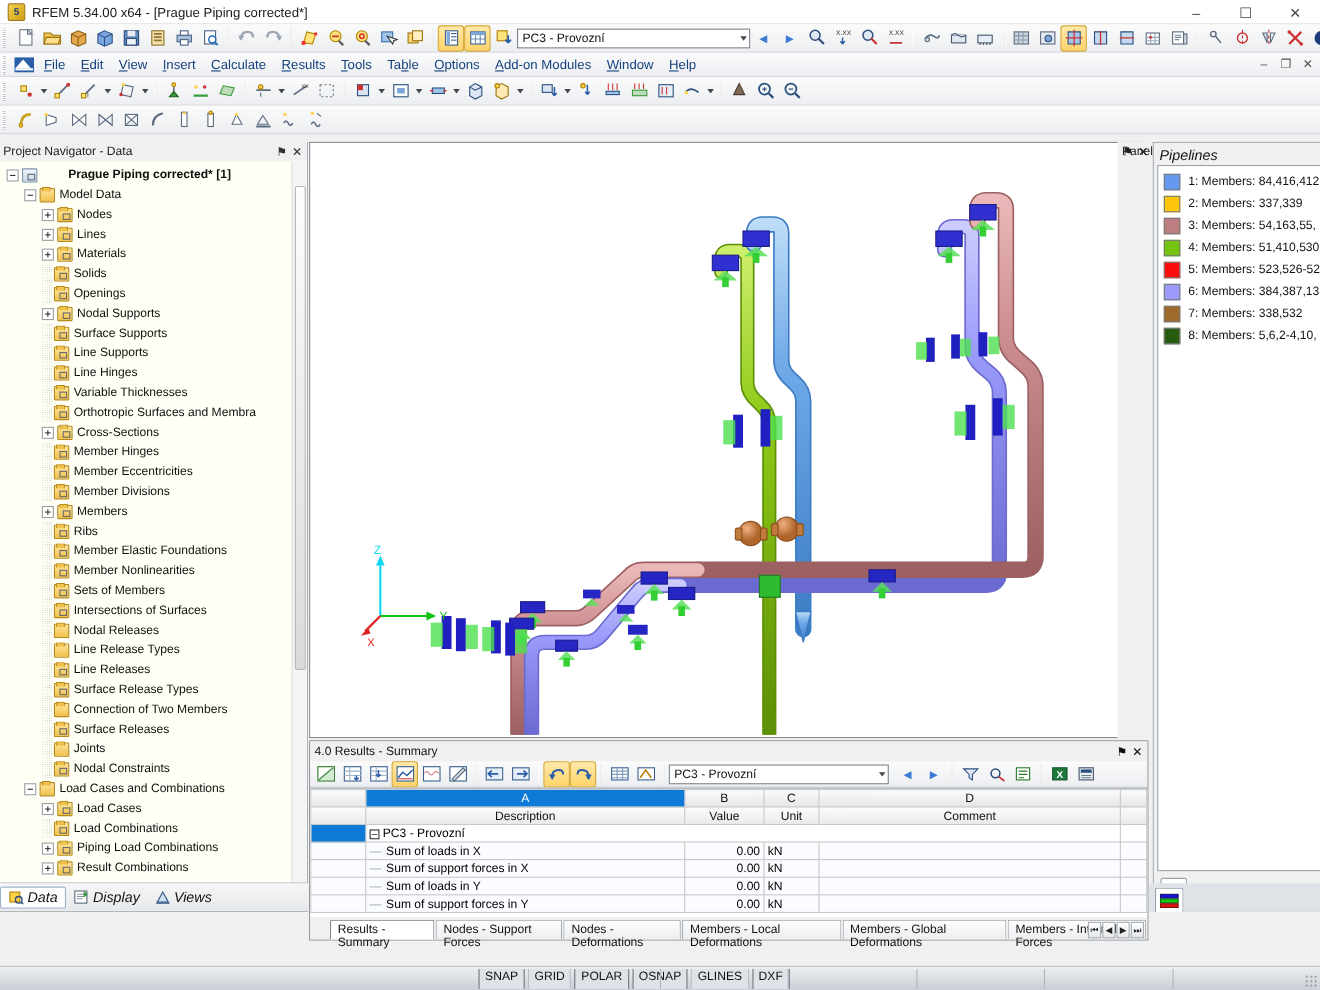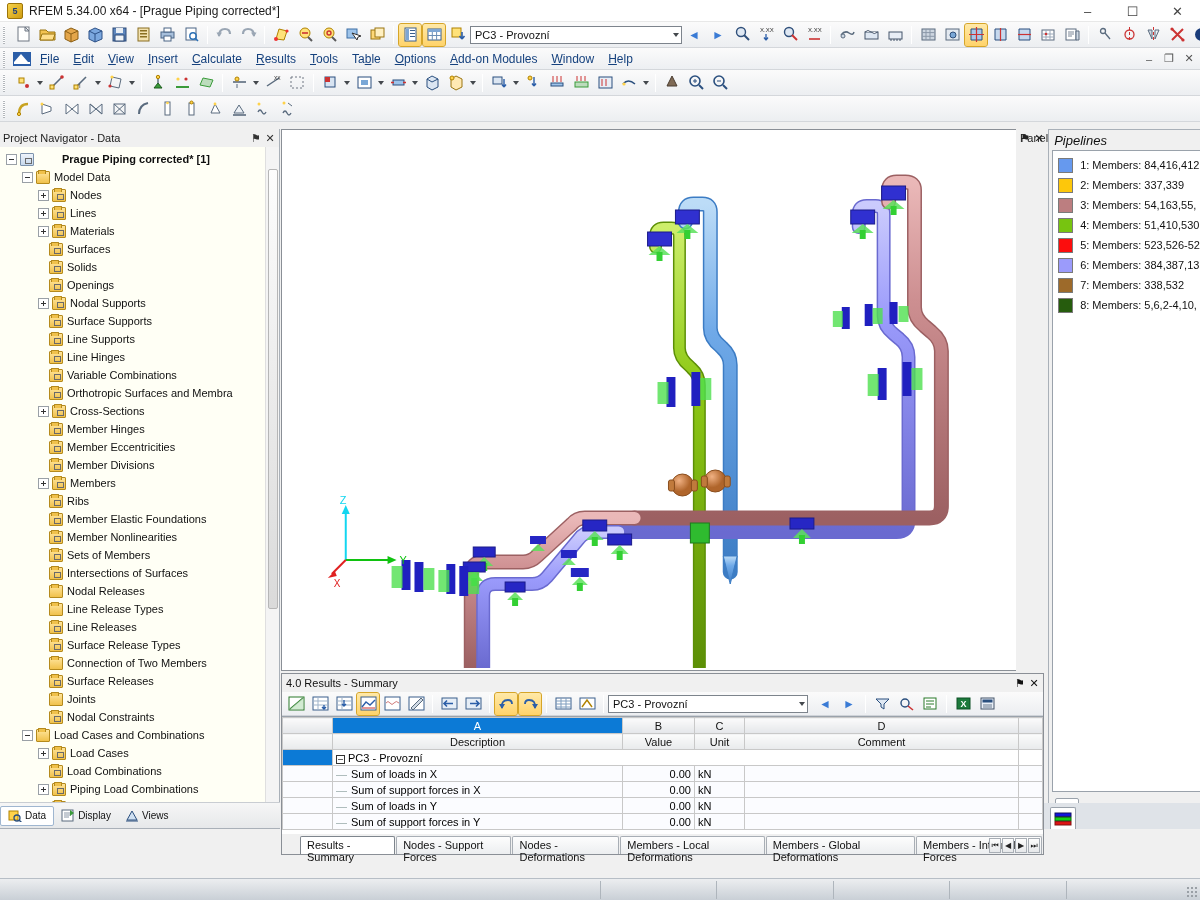--- a/index.html
+++ b/index.html
@@ -86,21 +86,21 @@
   .f-doc { background:linear-gradient(#eef4fb,#c7d8ec); border:1px solid #7d93ad; }
   .inner { position:absolute; right:1px; bottom:1px; width:7px; height:6px; border:1px solid #6a6a6a;}
   .tlabel { font-size:11px; color:#101010; }
   .tlabel.root { font-weight:bold;padding-left:24px; }
   .navscroll { position:absolute; right:0; top:0; width:14px; bottom:0; background:#f4f4f4;
                border-left:1px solid #dfdfdf; }
   .navscroll .thumb { position:absolute; left:2px; top:22px; width:10px; height:440px;
                       background:linear-gradient(#fdfdfd,#dadada); border:1px solid #b6b6b6; border-radius:2px;}
   .navtabs { position:absolute; left:0; bottom:0; width:280px; height:26px;
              background:linear-gradient(#f6f6f6,#e6e8ea); border-top:1px solid #c9cdd2; display:flex; align-items:center;}
-  .navtab { display:flex; align-items:center; gap:3px; padding:2px 7px; font-size:10px; color:#111; height:20px; }
+  .navtab { display:flex; align-items:center; gap:3px; padding:2px 7px; font-size:13px; color:#111; height:20px;font-style:italic; }
   .navtab.sel { background:#ffffff; border:1px solid #9fb6d0; border-radius:2px; }
 
   
   .viewport { position:absolute; left:281px; top:0; right:156px; height:542px;
               background:#ffffff; border:1px solid #8a8f96; overflow:hidden; }
   .vpinner { position:absolute; inset:2px; background:#fff; }
 
   
   .rpanel { position:absolute; right:0; top:0; width:184px; bottom:26px;
             background:#f0f0f0; display:flex; flex-direction:row; }
@@ -764,29 +764,20 @@
               </span>
               <span class="tlabel">Materials</span>
             </div>
             <div class="tnode">
               <span style="width:38px;flex:0 0 38px"></span>
               <span class="dots"></span>
               <span style="width:1px"></span>
               <span class="ficon f-folder">
                 <span class="inner"></span>
               </span>
-              <span class="tlabel">Surfaces</span>
-            </div>
-            <div class="tnode">
-              <span style="width:38px;flex:0 0 38px"></span>
-              <span class="dots"></span>
-              <span style="width:1px"></span>
-              <span class="ficon f-folder">
-                <span class="inner"></span>
-              </span>
               <span class="tlabel">Solids</span>
             </div>
             <div class="tnode">
               <span style="width:38px;flex:0 0 38px"></span>
               <span class="dots"></span>
               <span style="width:1px"></span>
               <span class="ficon f-folder">
                 <span class="inner"></span>
               </span>
               <span class="tlabel">Openings</span>
@@ -826,21 +817,21 @@
               </span>
               <span class="tlabel">Line Hinges</span>
             </div>
             <div class="tnode">
               <span style="width:38px;flex:0 0 38px"></span>
               <span class="dots"></span>
               <span style="width:1px"></span>
               <span class="ficon f-folder">
                 <span class="inner"></span>
               </span>
-              <span class="tlabel">Variable Combinations</span>
+              <span class="tlabel">Variable Thicknesses</span>
             </div>
             <div class="tnode">
               <span style="width:38px;flex:0 0 38px"></span>
               <span class="dots"></span>
               <span style="width:1px"></span>
               <span class="ficon f-folder">
                 <span class="inner"></span>
               </span>
               <span class="tlabel">Orthotropic Surfaces and Membra</span>
             </div>
@@ -1561,20 +1552,28 @@
         <div class="navbtn">⏮</div>
         <div class="navbtn">◀</div>
         <div class="navbtn">▶</div>
         <div class="navbtn">⏭</div>
       </div>
     </div>
   </div>
 </div>
 
 <div class="statusbar">
+  <div class="sbmode" id="sbmode-root">
+        <div class="m">SNAP</div>
+        <div class="m off">GRID</div>
+        <div class="m">POLAR</div>
+        <div class="m">OSNAP</div>
+        <div class="m off">GLINES</div>
+        <div class="m">DXF</div>
+      </div>
   <div class="sbcells">
     <div></div>
     <div></div>
     <div></div>
     <div></div>
     <div></div>
   </div>
   <div class="grip2"></div>
 </div>
 

